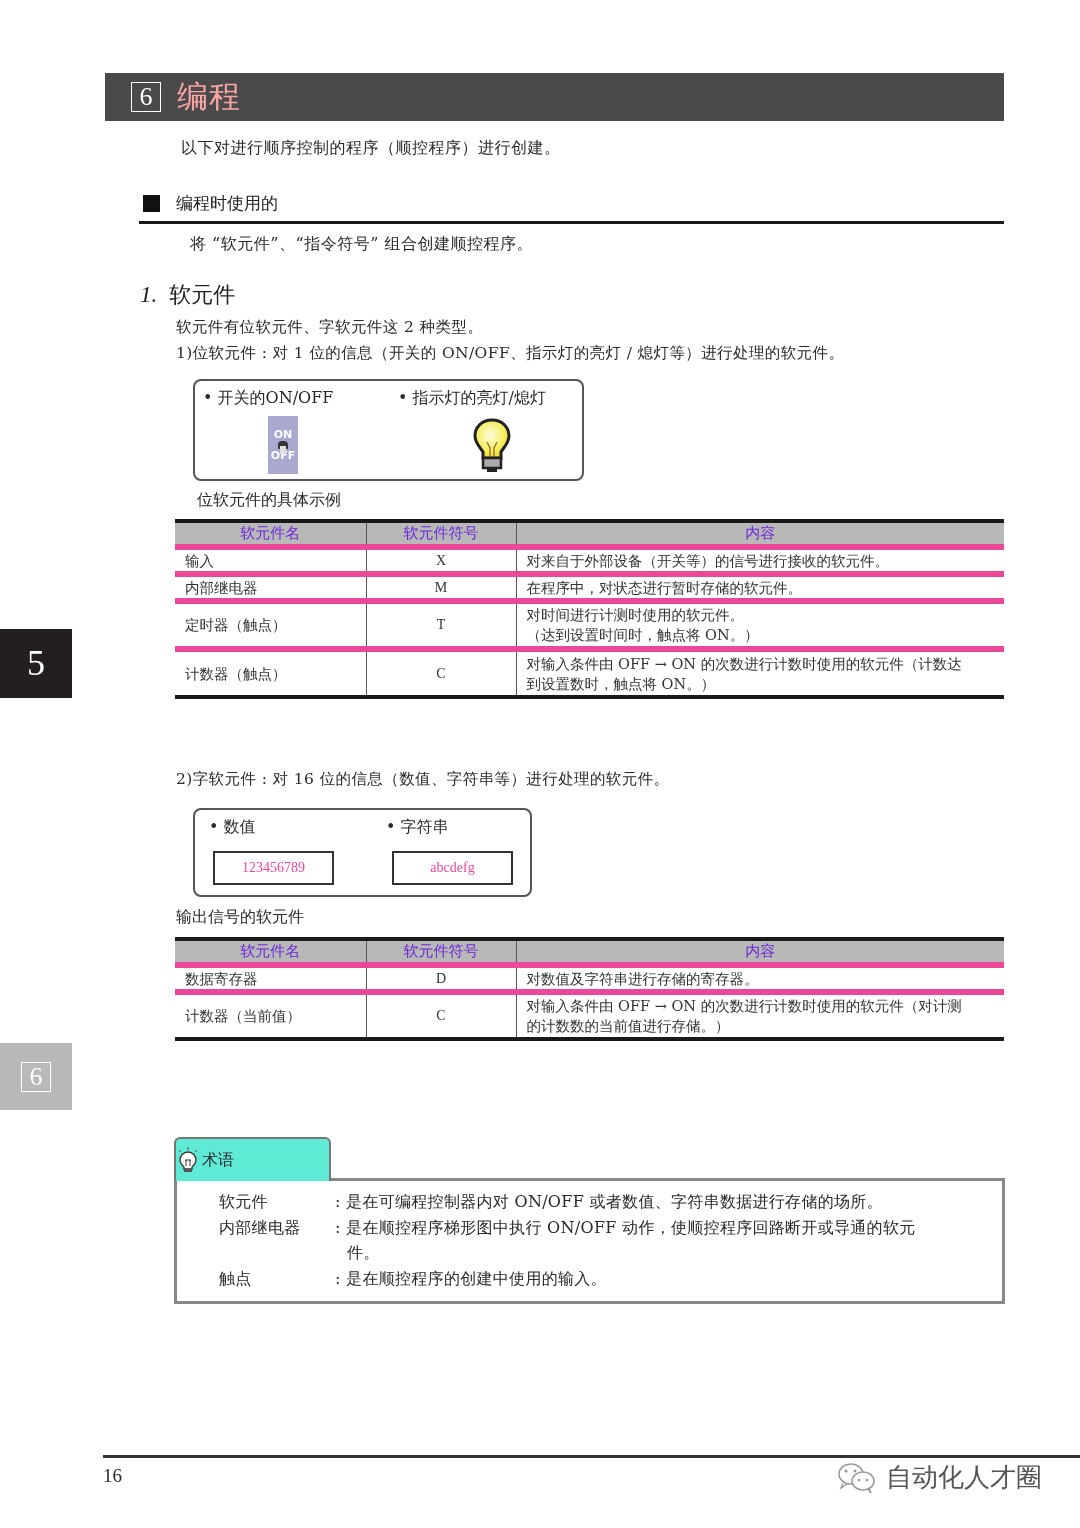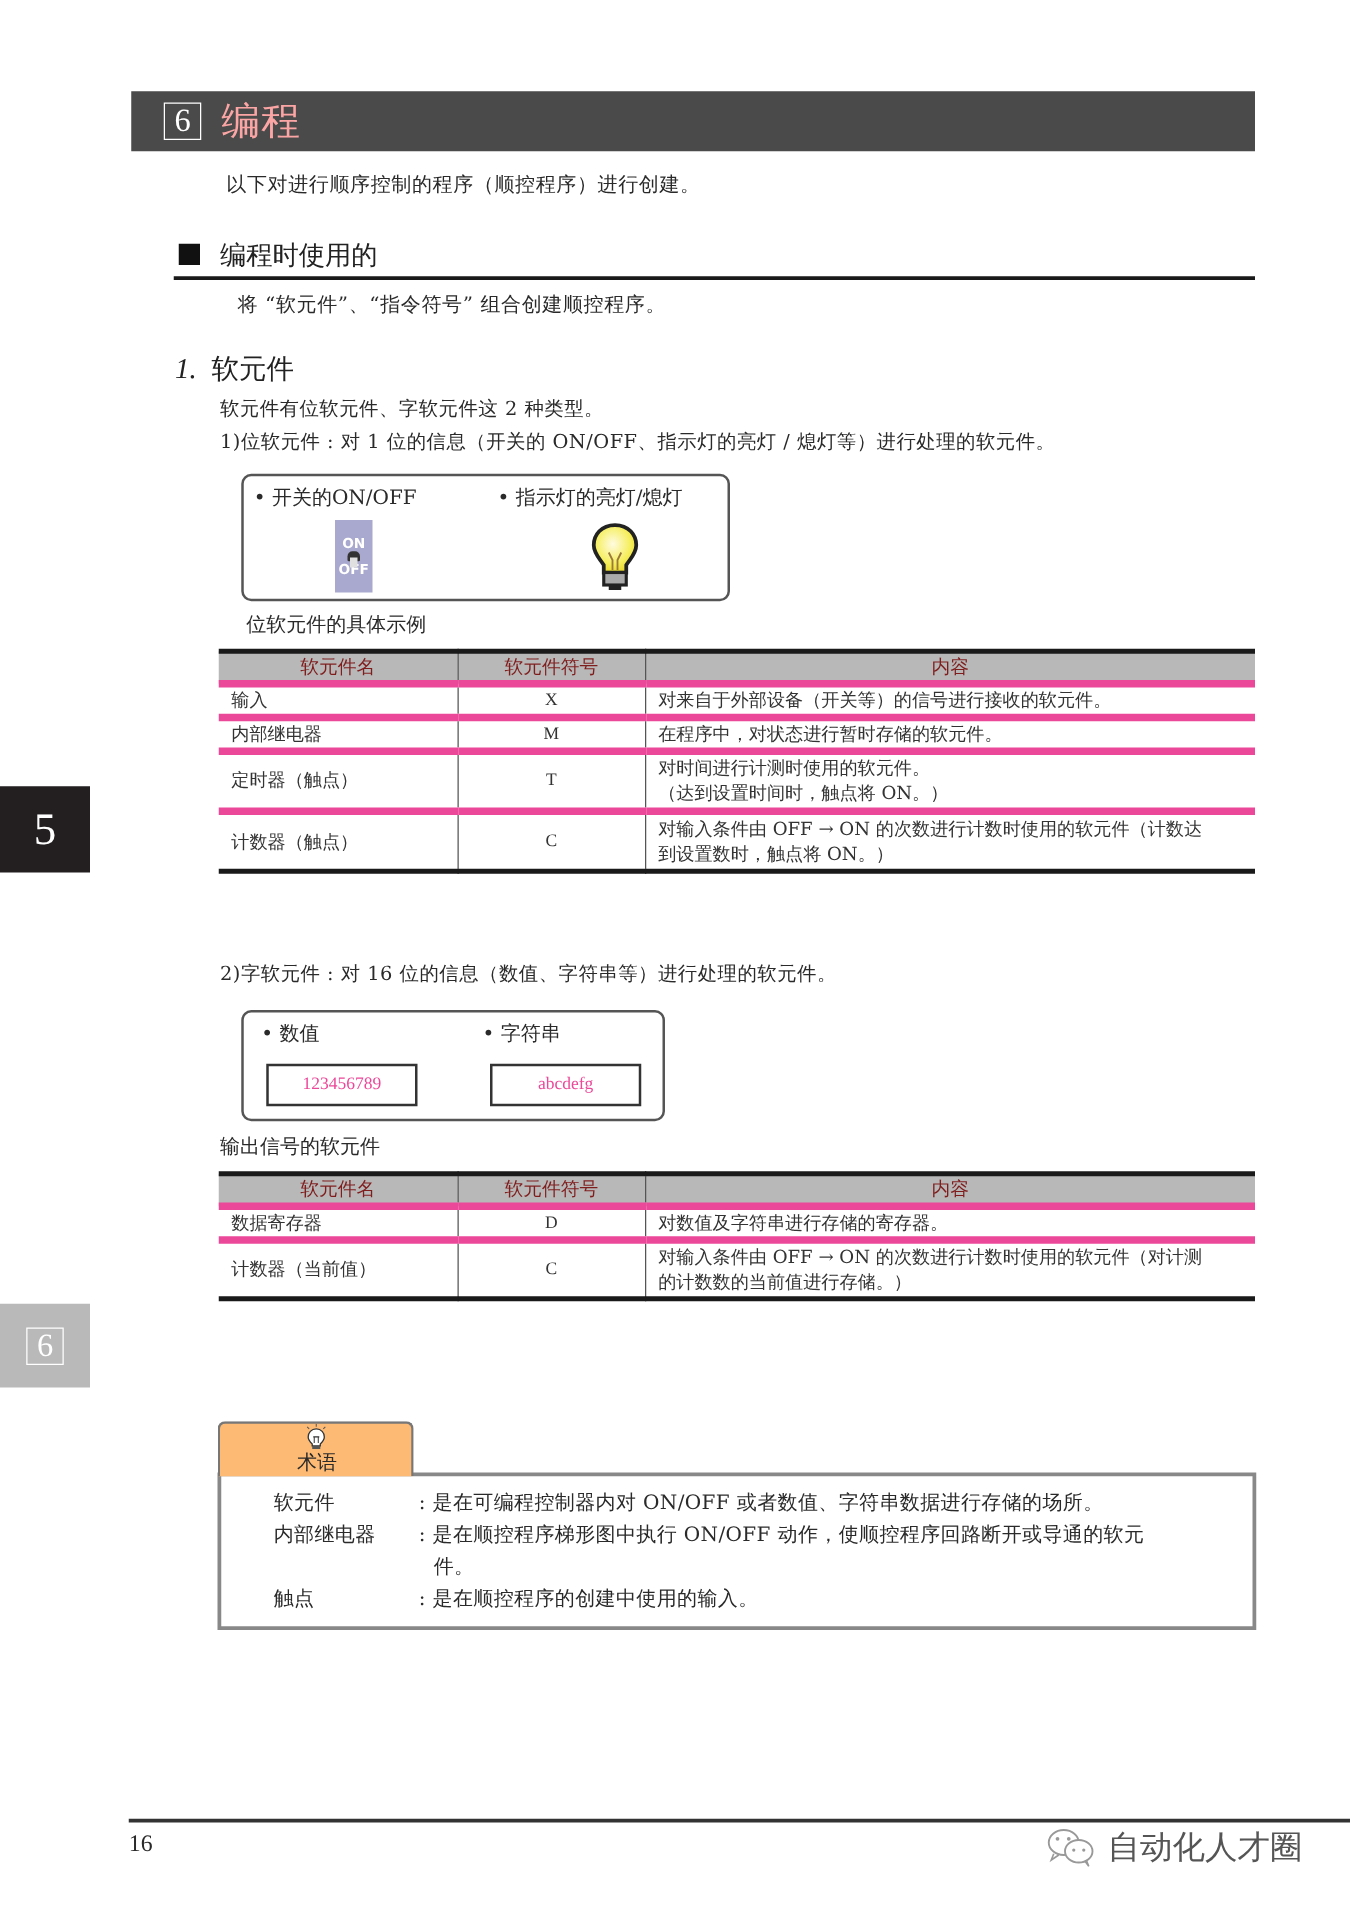--- a/index.html
+++ b/index.html
@@ -26,21 +26,21 @@
       font-family: "DejaVu Sans", sans-serif;
     }
 
     .intro { left: 181px; top: 138px; font-size: 16px; letter-spacing: 0.5px; }
 
     .section-head {
       left: 139px; top: 186px; width: 865px; height: 38px;
       border-bottom: 3px solid #1a1a1a; display: flex; align-items: center;
     }
     .section-square { width: 17px; height: 17px; background: #111; margin-left: 4px; }
-    .section-title { font-size: 21px; margin-left: 16px; font-family: "DejaVu Sans", sans-serif; color: #222; }
+    .section-title { font-size: 17px; margin-left: 16px; font-family: "DejaVu Sans", sans-serif; color: #222; }
 
     .section-desc { left: 190px; top: 234px; font-size: 16px; letter-spacing: 0.5px; }
 
     .sub-head { left: 140px; top: 280px; display: flex; align-items: baseline; }
     .sub-num { font-size: 23px; font-style: italic; font-family: "Liberation Serif", serif; color: #222; }
     .sub-title { font-size: 22px; margin-left: 12px; font-family: "DejaVu Sans", sans-serif; color: #222; }
 
     .para { font-size: 15.5px; letter-spacing: 0.4px; }
 
     
@@ -66,34 +66,34 @@
     .caption { font-size: 16px; }
 
     
     table.dev {
       position: absolute; border-collapse: collapse;
       border-top: 4px solid #1a1a1a; border-bottom: 4px solid #1a1a1a;
       font-size: 14.5px; color: #333;
     }
     table.dev th {
       background: #b8b8b8; font-weight: normal; height: 26px; font-size: 15px;
-      border-left: 1px solid #555; border-bottom: 3px solid #1a1a1a; color: #7f1d1d;
+      border-left: 1px solid #555; border-bottom: 3px solid #1a1a1a; color: #6d28d9;
     }
     table.dev th:first-child, table.dev td:first-child { border-left: none; }
     table.dev td {
       border-left: 1px solid #555; border-top: 6px solid #ec4899; padding: 0 10px; vertical-align: middle;
       line-height: 20px;
     }
     table.dev td.sym { text-align: center; font-family: "Liberation Serif", serif; font-size: 14px; }
 
     
     .gloss-tab {
       left: 174px; top: 1137px; width: 157px; height: 44px;
-      border: 2px solid #777; border-bottom: none; border-radius: 6px 6px 0 0; background: #fdba74;
-      display: flex; align-items: center;  flex-direction: column;
+      border: 2px solid #777; border-bottom: none; border-radius: 6px 6px 0 0; background: #5eead4;
+      display: flex; align-items: center; 
     }
     .gloss-tab .gt-label { font-size: 16px; margin-left: 2px; }
     .gloss-box {
       left: 174px; top: 1178px; width: 831px; height: 126px;
       border: 3px solid #888; background: #fff;
     }
     .gloss-row { position: absolute; font-size: 16px; letter-spacing: 0.3px; }
     .gloss-term { position: absolute; left: 42px; }
     .gloss-def { position: absolute; left: 158px; white-space: nowrap; }
 

